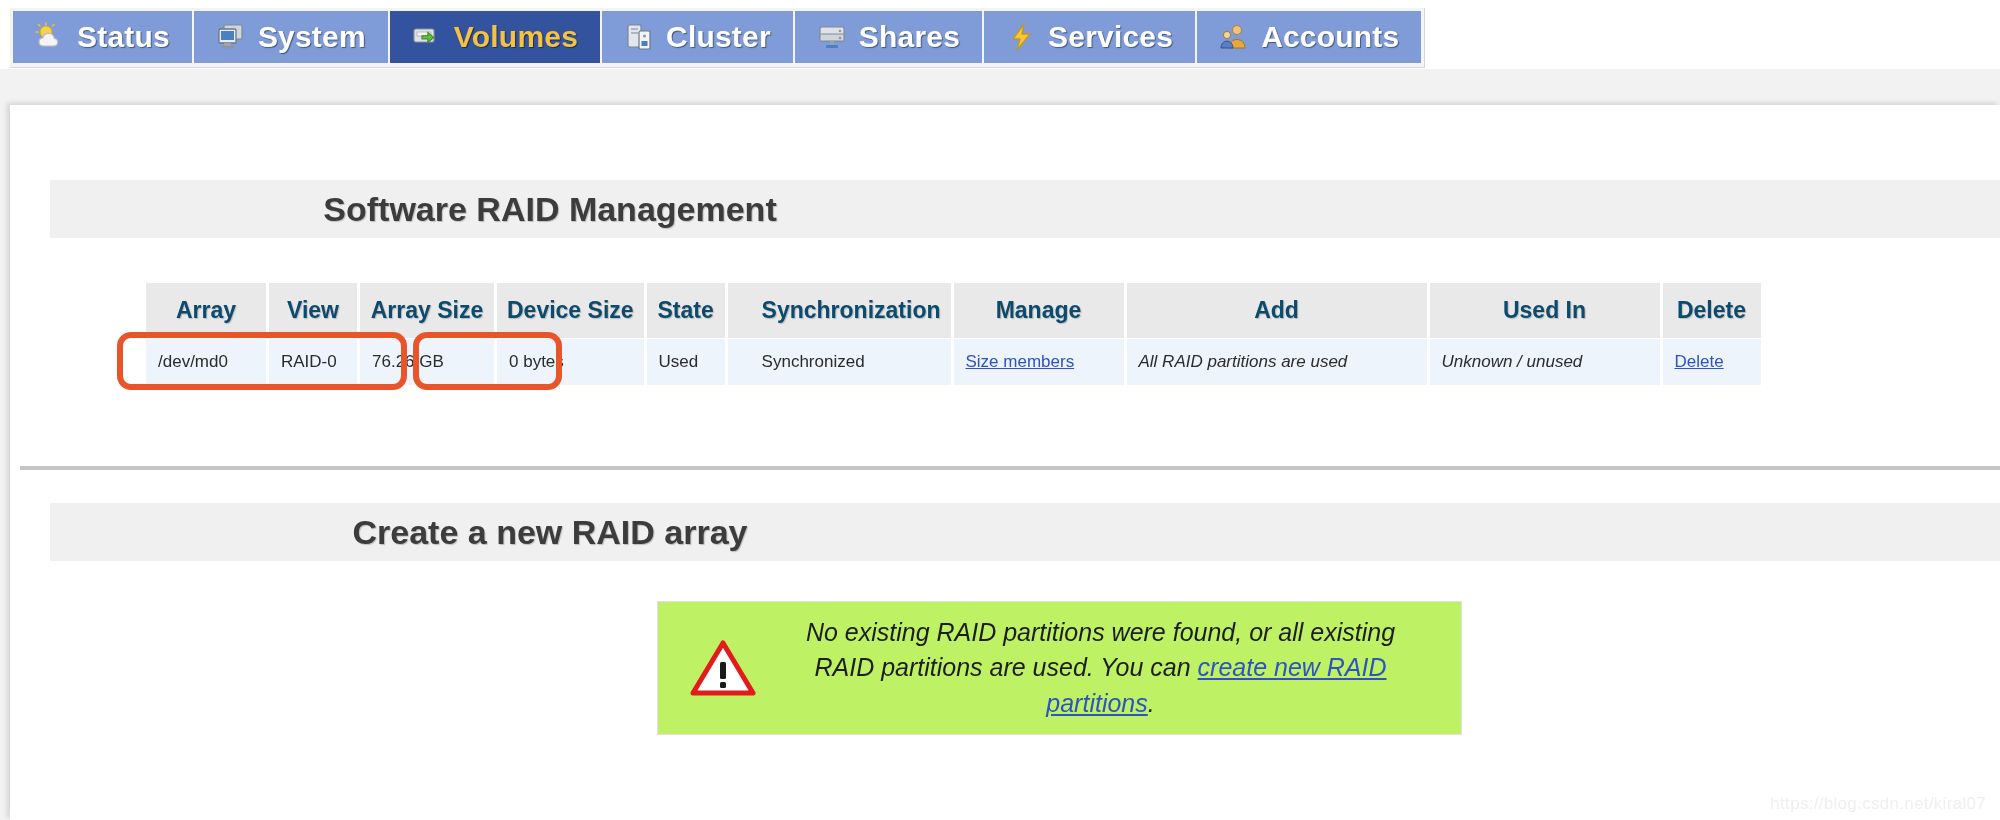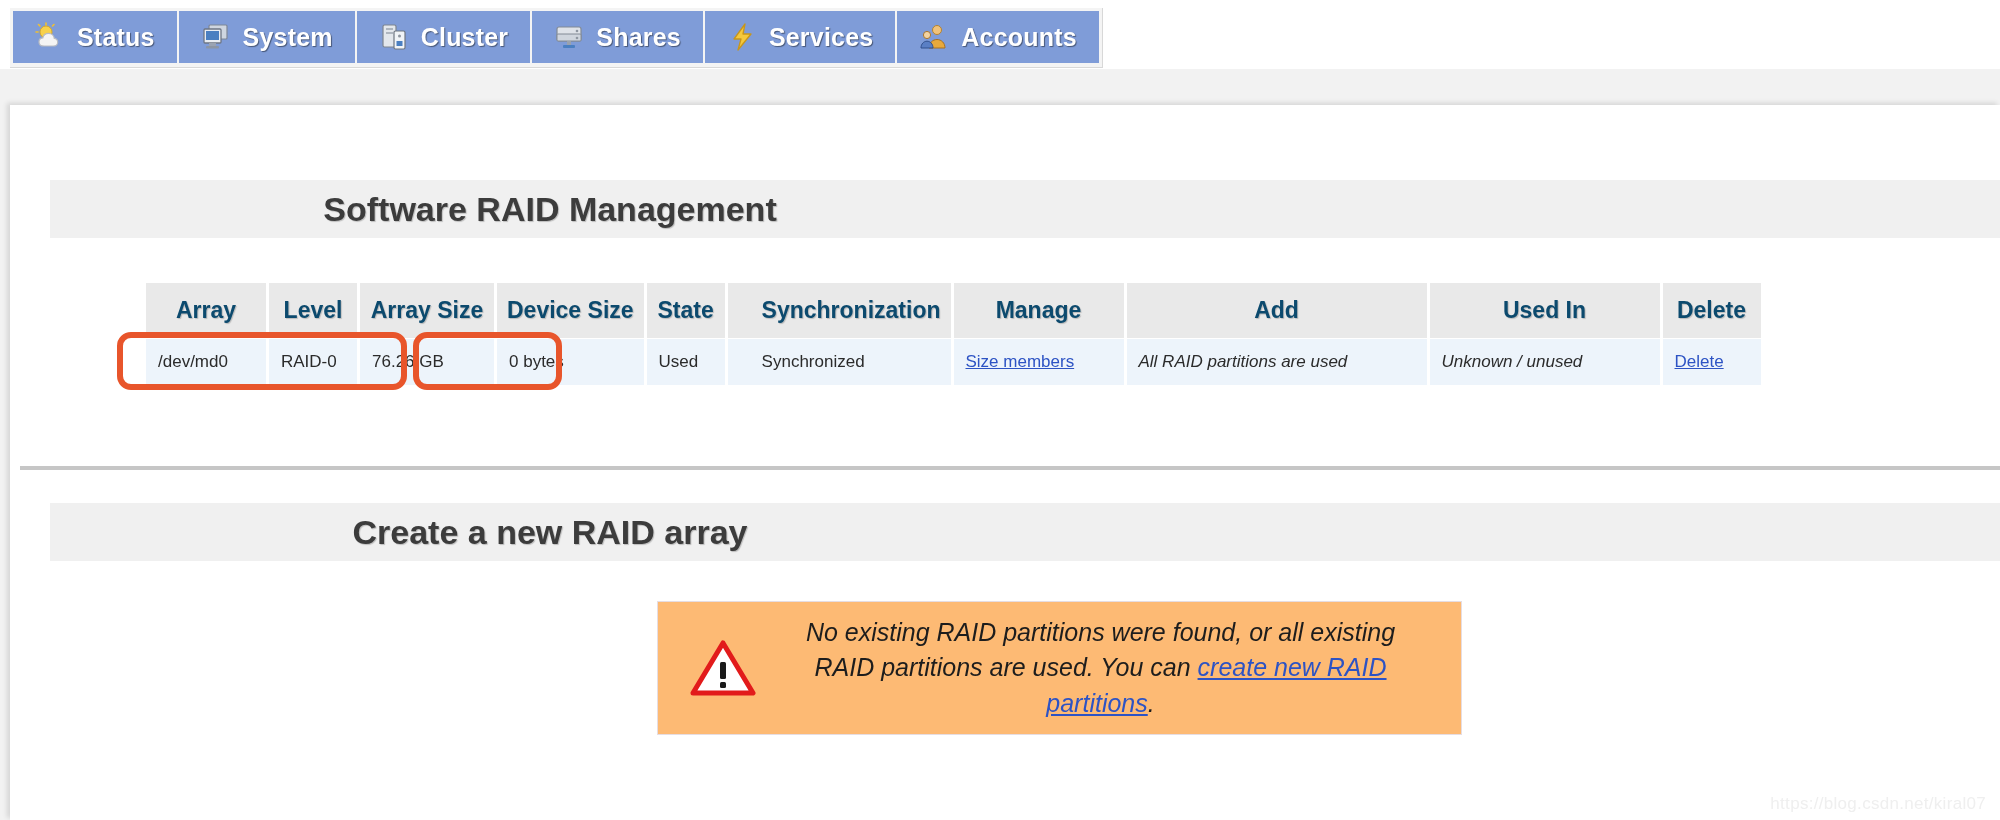--- a/index.html
+++ b/index.html
@@ -31,21 +31,21 @@
     padding: 0 22px;
     background: #7f9cd8;
     border-right: 2px solid #f4f4f4;
     cursor: pointer;
     min-width: 128px;
   }
   .nav-tab:last-child { border-right: none; }
   .nav-tab.active { background: #33539e; }
   .nav-label {
     color: #ffffff;
-    font-size: 25px;
+    font-size: 30px;
     font-weight: bold;
     letter-spacing: 0.2px;
     text-shadow: 1px 1px 1px rgba(0,0,0,0.45);
     white-space: nowrap;
   }
   .nav-tab.active .nav-label { color: #f5c242; }
   .nav-icon {
     width: 30px; height: 30px;
     flex: 0 0 30px;
     position: relative;
@@ -147,21 +147,21 @@
     pointer-events: none;
   }
   #hl-array { left: 117px; top: 332px; width: 290px; height: 58px; }
   #hl-size  { left: 413px; top: 332px; width: 149px; height: 58px; }
 
   
   .warn-box {
     position: absolute;
     left: 657px; top: 601px;
     width: 805px; height: 134px;
-    background: #fdba74;
+    background: #bef264;
     border: 1px solid #e6dde2;
     display: flex;
     align-items: center;
     justify-content: flex-start;
     padding: 0 32px;
     gap: 26px;
   }
   .warn-icon { flex: 0 0 66px; width: 66px; height: 60px; }
   .warn-icon svg { display: block; }
   .warn-text {
@@ -217,20 +217,31 @@
         <rect x="8" y="3" width="18" height="14" rx="1" fill="#cfd6e0" stroke="#7f8796" stroke-width="1.2"></rect>
         <rect x="3" y="7" width="17" height="14" rx="1" fill="#e9edf3" stroke="#6e7684" stroke-width="1.3"></rect>
         <rect x="5" y="9" width="13" height="9" fill="#4a7fc1"></rect>
         <rect x="8" y="21" width="7" height="3" fill="#9aa3b2"></rect>
         <rect x="5" y="24" width="13" height="2.4" rx="1" fill="#8c95a4"></rect>
       </svg>
     </span>
     <span class="nav-label">System</span>
   </div>
 
+  <div class="nav-tab active">
+    <span class="nav-icon">
+      <svg viewBox="0 0 30 30">
+        <rect x="2" y="7" width="20" height="13" rx="2" fill="#dfe3e8" stroke="#8b929c" stroke-width="1.2"></rect>
+        <rect x="5" y="10" width="14" height="4" fill="#f4f6f8" stroke="#a8aeb8" stroke-width="0.8"></rect>
+        <circle cx="18" cy="17" r="1.4" fill="#9aa1ab"></circle>
+        <path d="M14 22h7v-4l7 6-7 6v-4h-7z" fill="#5fbe3c" stroke="#3f8b24" stroke-width="1.2" transform="translate(-2,-5) scale(0.85)"></path>
+      </svg>
+    </span>
+    <span class="nav-label">Volumes</span>
+  </div>
 
   <div class="nav-tab">
     <span class="nav-icon">
       <svg viewBox="0 0 30 30">
         <rect x="4" y="3" width="13" height="22" rx="1.5" fill="#e3e7ec" stroke="#7e858f" stroke-width="1.2"></rect>
         <rect x="7" y="6" width="7" height="2" fill="#aeb5be"></rect>
         <rect x="7" y="10" width="7" height="2" fill="#aeb5be"></rect>
         <rect x="15" y="9" width="11" height="18" rx="1.5" fill="#f1f4f7" stroke="#6f7680" stroke-width="1.2"></rect>
         <circle cx="20.5" cy="14" r="1.5" fill="#8d949e"></circle>
         <rect x="17.5" y="19" width="6" height="5" fill="#4a7fc1"></rect>
@@ -281,21 +292,21 @@
 <div class="content-panel"></div>
 
 <div class="section-bar" id="sec-raid">
   <span class="title">Software RAID Management</span>
 </div>
 
 <table class="raid-table">
   <thead>
     <tr>
       <th class="c-array">Array</th>
-      <th class="c-level">Level</th>
+      <th class="c-level">View</th>
       <th class="c-asize">Array Size</th>
       <th class="c-dsize">Device Size</th>
       <th class="c-state">State</th>
       <th class="c-sync">Synchronization</th>
       <th class="c-manage">Manage</th>
       <th class="c-add">Add</th>
       <th class="c-used">Used In</th>
       <th class="c-del">Delete</th>
     </tr>
   </thead>

